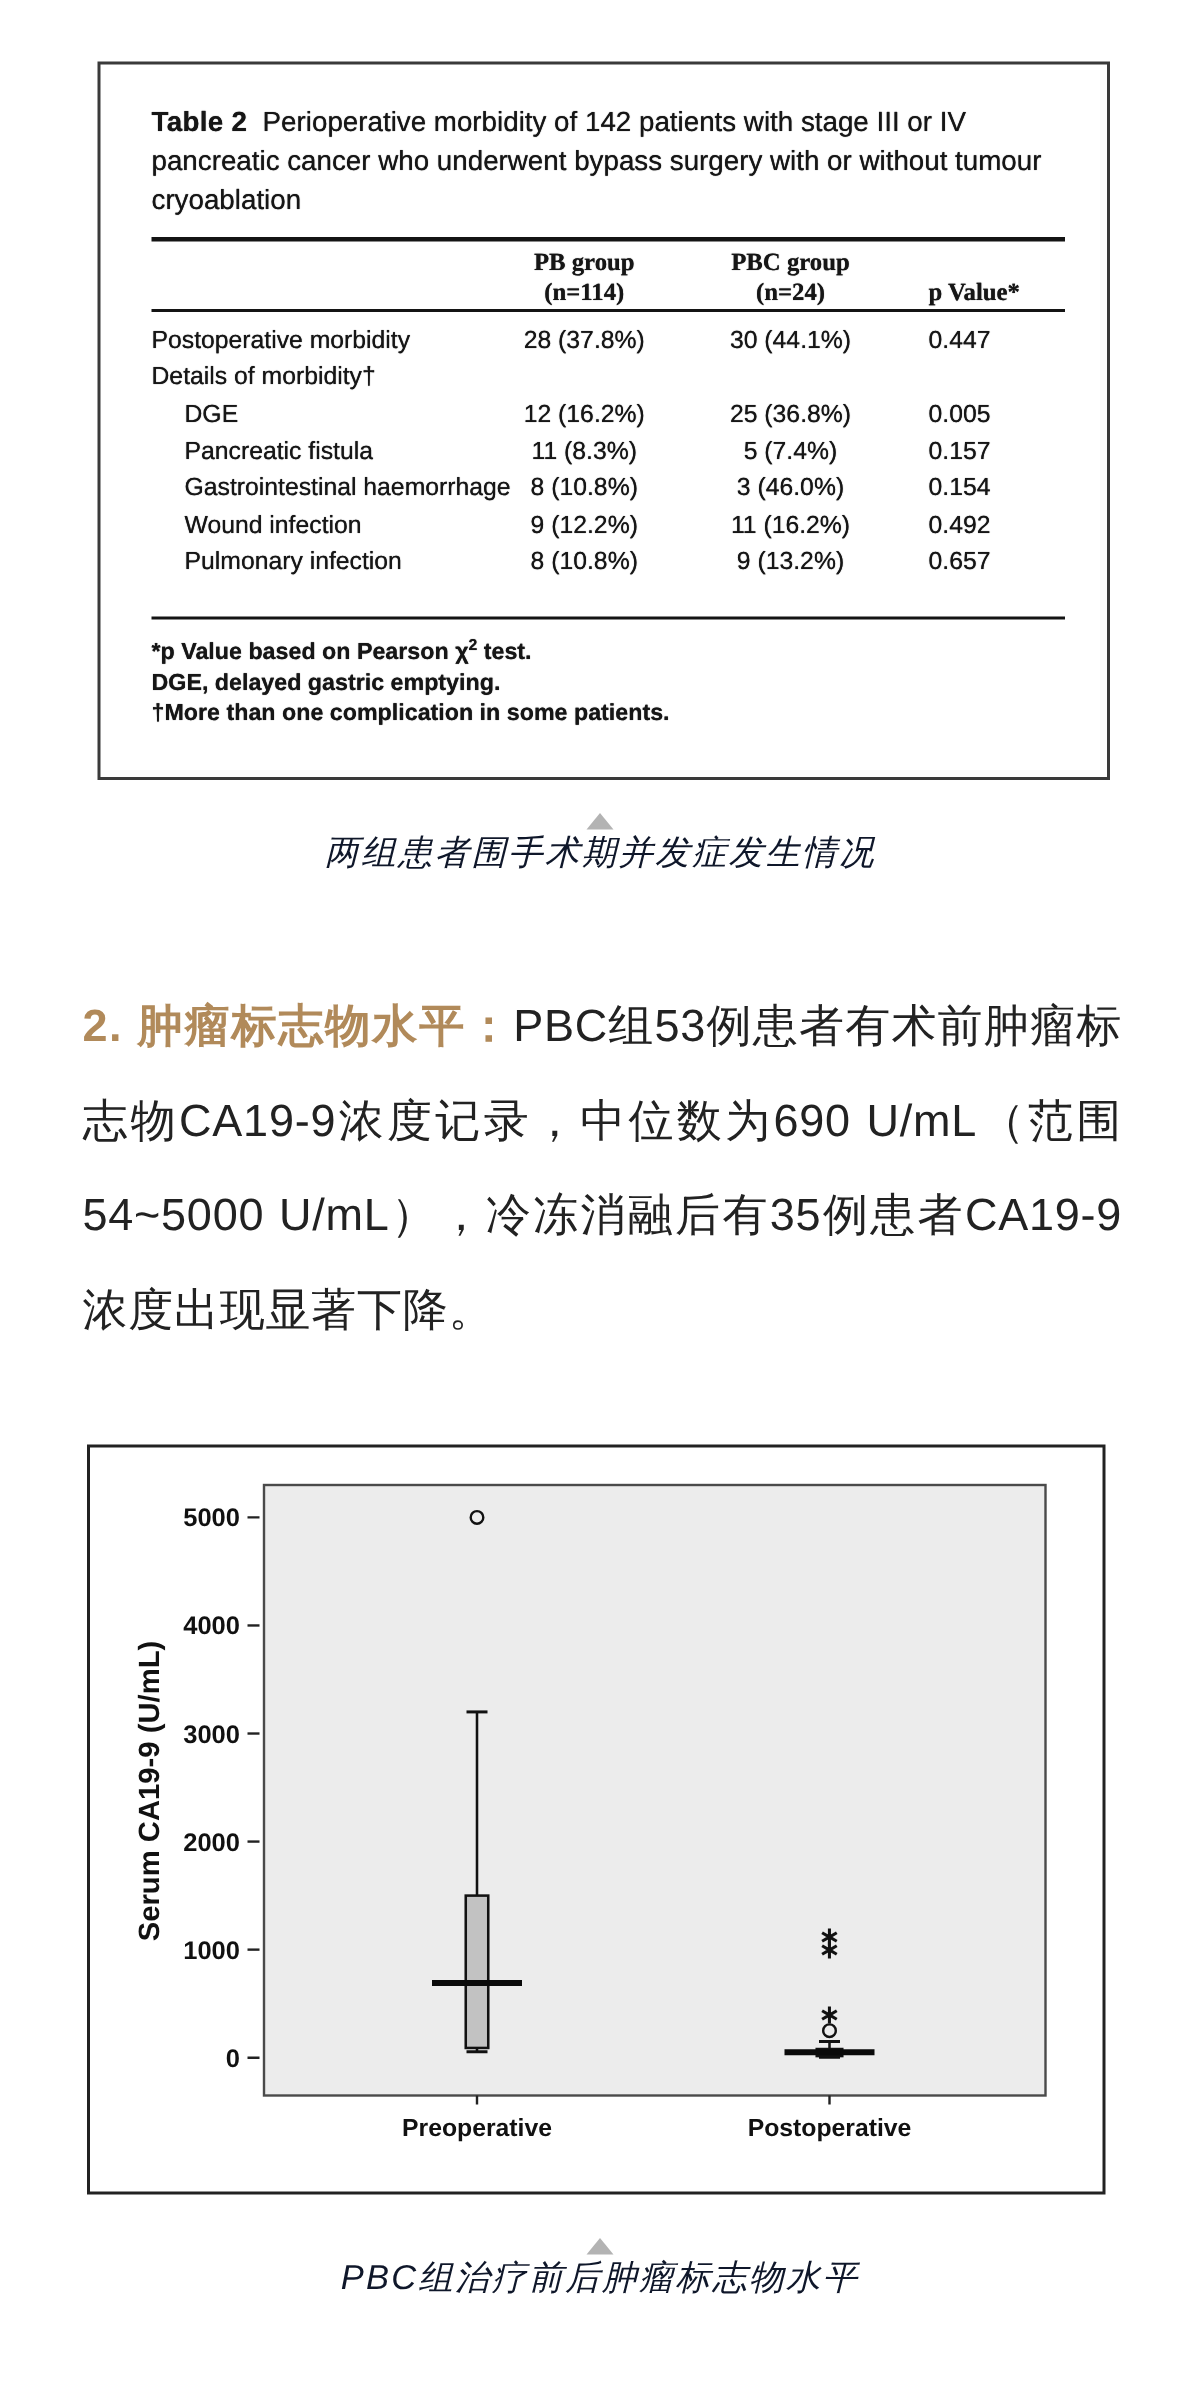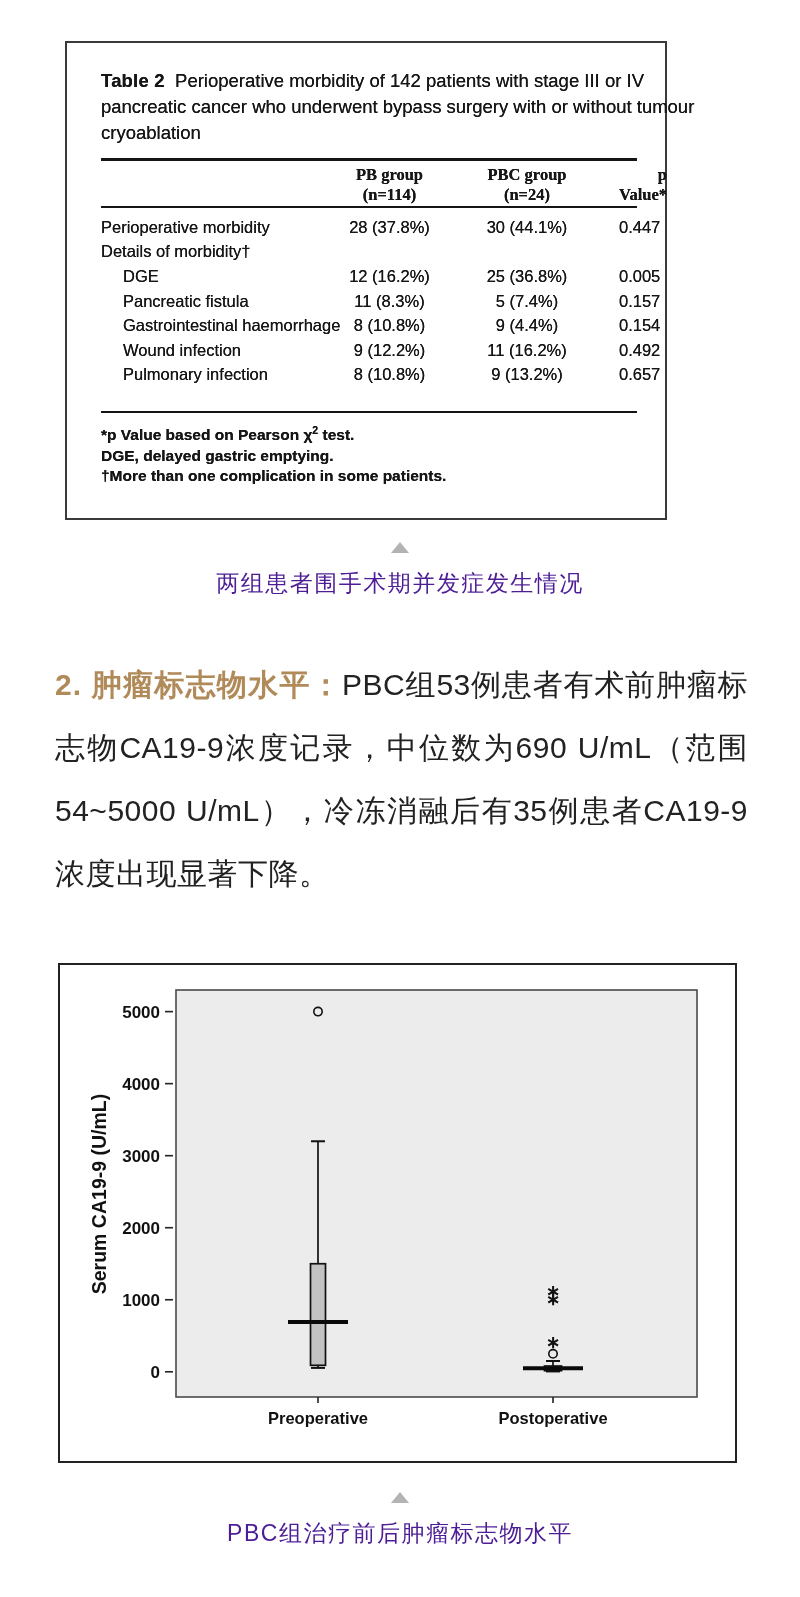--- a/index.html
+++ b/index.html
@@ -3,40 +3,40 @@
 <meta charset="utf-8">
 <style>
   html,body { margin:0; padding:0; }
   body {
     width:800px; height:1597px; position:relative; background:#ffffff;
     font-family:"Liberation Sans", sans-serif; overflow:hidden;
   }
 
   
   .tablefig {
-    position:absolute; left:65px; top:41px; width:602px; height:479px;
+    position:absolute; left:65px; top:41px; width:675px; height:479px;
     border:2px solid #3a3a3a; box-sizing:border-box; color:#161616;
     filter:blur(0.28px);
   }
   .tablefig .ink { text-shadow:0 0 0.55px currentColor; }
   .t-title {
     position:absolute; left:34px; top:25px; width:602px;
     font-size:18.5px; line-height:26px;
   }
   .t-title b { letter-spacing:0.2px; }
   .rule { position:absolute; left:34px; right:28px; background:#141414; }
   .rule-1 { top:115px; height:2.5px; }
   .rule-2 { top:163px; height:2px; }
   .rule-3 { top:368px; height:2px; }
   .t-header {
     position:absolute; left:34px; top:122px; right:28px;
     display:grid; grid-template-columns:241px 95px 180px 1fr;
     font-weight:bold; font-size:16.5px; line-height:19.5px;font-family:Liberation Serif, serif;
   }
-  .t-header .hc { text-align:right; }
+  .t-header .hc { text-align:left; }
   .t-header .hc.c2, .t-header .hc.c3 { text-align:center; }
   .t-header .hc.c4 { align-self:end; padding-left:2px; }
   .t-rows { position:absolute; left:34px; top:172px; right:28px; }
   .t-row {
     display:grid; grid-template-columns:241px 95px 180px 1fr;
     height:24.6px; align-items:center; font-size:16.5px;
   }
   .t-label.ind { padding-left:22px; }
   .t-val { text-align:center; }
   .t-p { padding-left:2px; }
@@ -45,21 +45,21 @@
 
   
   .caption { position:absolute; left:0; width:800px; display:flex; flex-direction:column; align-items:center; }
   .cap1 { top:542px; }
   .cap2 { top:1492px; }
   .tri {
     width:0; height:0;
     border-left:9px solid transparent; border-right:9px solid transparent;
     border-bottom:11px solid #b3b3b3;
   }
-  .cap-text { margin-top:15px; font-size:23px; color:#4c1d95; letter-spacing:1.5px; }
+  .cap-text { font-size:23px; color:#0f172a; letter-spacing:1.5px;font-style:italic; }
 
   
   .para {
     position:absolute; left:55px; top:653px; width:693px; margin:0;
     font-size:30px; line-height:63px; color:#222222; text-align:justify;
     letter-spacing:0.5px;
   }
   .para .head { font-weight:bold; letter-spacing:1px; }
 
   
@@ -84,21 +84,21 @@
     </div>
     <div class="hc c3">
       <div>PBC group</div>
       <div>(n=24)</div>
     </div>
     <div class="hc c4">p Value*</div>
   </div>
   <div class="rule rule-2"></div>
   <div class="t-rows ink">
       <div class="t-row">
-        <div class="t-label">Perioperative morbidity</div>
+        <div class="t-label">Postoperative morbidity</div>
         <div class="t-val">28 (37.8%)</div>
         <div class="t-val">30 (44.1%)</div>
         <div class="t-p">0.447</div>
       </div>
       <div class="t-row">
         <div class="t-label">Details of morbidity†</div>
         <div class="t-val"></div>
         <div class="t-val"></div>
         <div class="t-p"></div>
       </div>
@@ -110,21 +110,21 @@
       </div>
       <div class="t-row">
         <div class="t-label ind">Pancreatic fistula</div>
         <div class="t-val">11 (8.3%)</div>
         <div class="t-val">5 (7.4%)</div>
         <div class="t-p">0.157</div>
       </div>
       <div class="t-row">
         <div class="t-label ind">Gastrointestinal haemorrhage</div>
         <div class="t-val">8 (10.8%)</div>
-        <div class="t-val">9 (4.4%)</div>
+        <div class="t-val">3 (46.0%)</div>
         <div class="t-p">0.154</div>
       </div>
       <div class="t-row">
         <div class="t-label ind">Wound infection</div>
         <div class="t-val">9 (12.2%)</div>
         <div class="t-val">11 (16.2%)</div>
         <div class="t-p">0.492</div>
       </div>
       <div class="t-row">
         <div class="t-label ind">Pulmonary infection</div>

